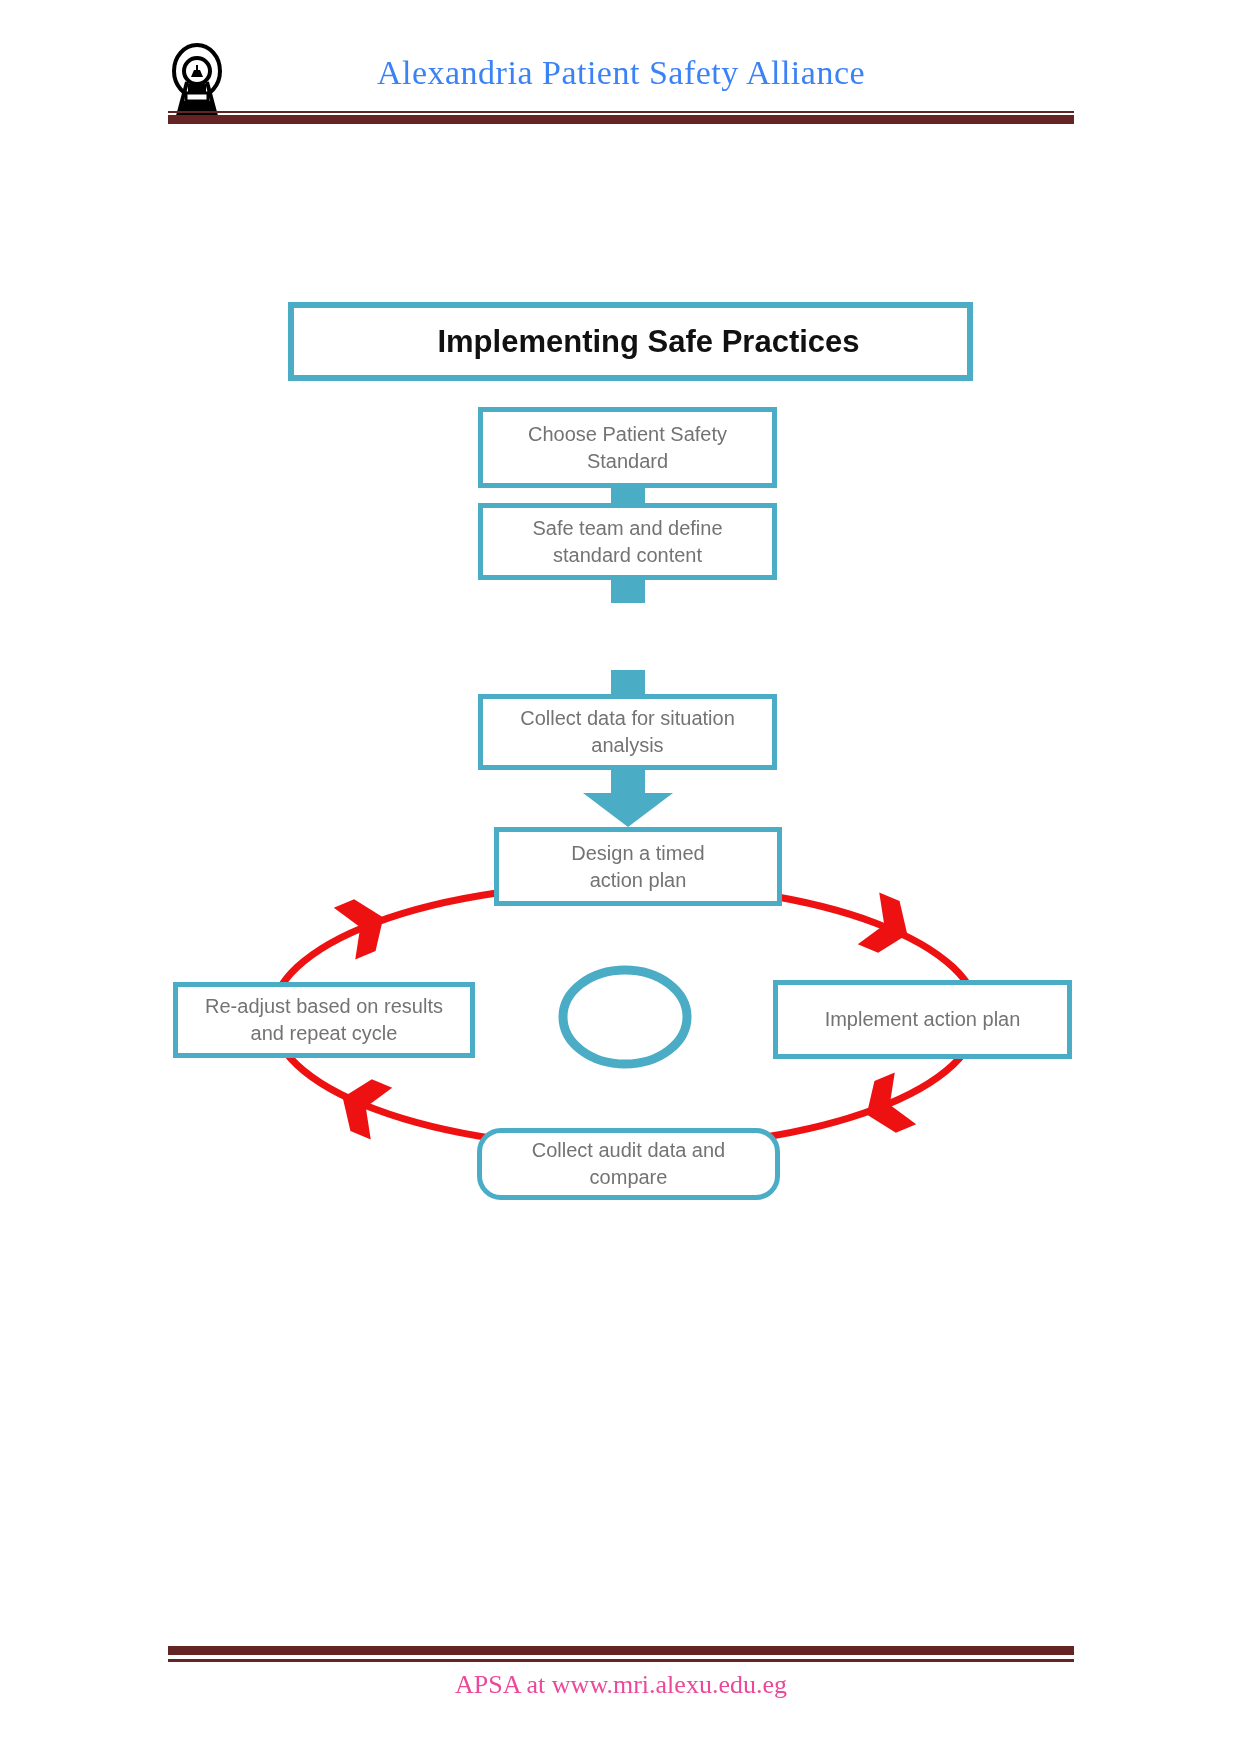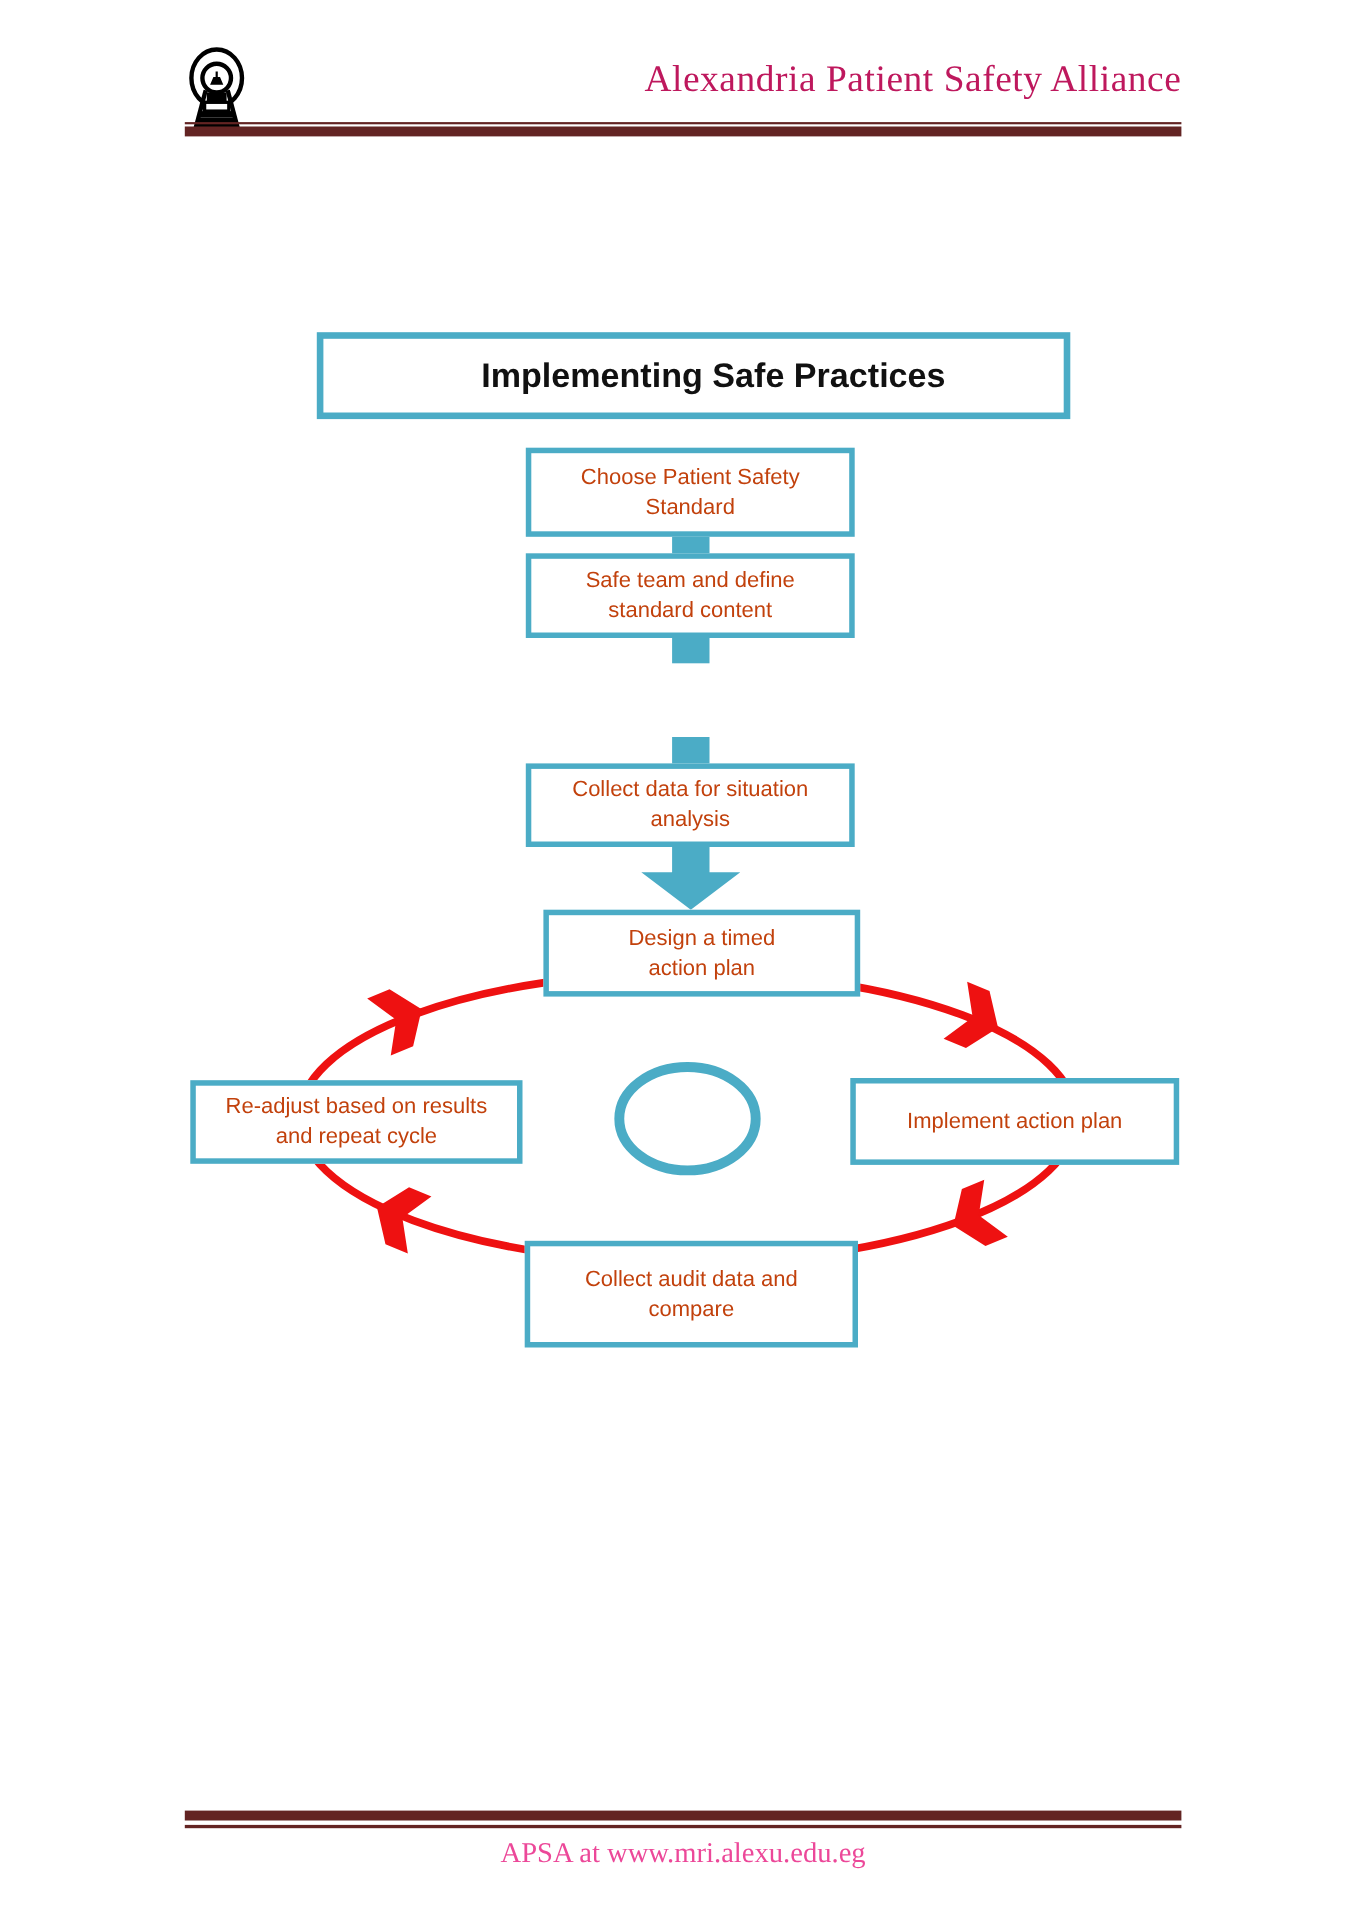--- a/index.html
+++ b/index.html
@@ -14,24 +14,24 @@
     position:relative;
     width:1240px;height:1754px;
     background:#ffffff;
     overflow:hidden;
     font-family:"Liberation Sans", sans-serif;
     color:var(--ink);
   }
   
   .org-name{
     position:absolute;left:168px;top:54px;width:906px;
-    text-align:right;
+    text-align:center;
     font-family:"Liberation Serif", serif;
     font-size:34px;letter-spacing:0.5px;
-    color:#be185d;
+    color:#3b82f6;
   }
   .rule{position:absolute;left:168px;width:906px;background:var(--maroon);}
   .rule-header-thin{top:111px;height:2px;}
   .rule-header-thick{top:115px;height:9px;}
   .logo{position:absolute;left:165px;top:42px;}
   
   .rule-footer-thick{top:1646px;height:9px;}
   .rule-footer-thin{top:1659px;height:3px;}
   .footer-text{
     position:absolute;left:168px;top:1670px;width:906px;
@@ -47,21 +47,21 @@
   .center-ellipse{fill:#ffffff;stroke:var(--teal);stroke-width:9px;}
 
   .tealbox{
     position:absolute;z-index:2;
     background:#ffffff;
     border:5px solid var(--teal);
     display:flex;flex-direction:column;
     align-items:center;justify-content:center;
     text-align:center;
     font-size:20px;line-height:27px;
-    color:#c2410c;
+    color:#737373;
   }
   .tealbox .l{display:block;}
   .title-box{
     border-width:6px;
     font-weight:bold;font-size:31px;line-height:34px;
     color:#111111;
     padding-left:36px;
   }
 </style>
 </head>
@@ -131,21 +131,21 @@
     <span class="l">Design a timed</span>
     <span class="l">action plan</span>
   </div>
   <div class="tealbox" style="left:173px;top:982px;width:302px;height:76px;">
     <span class="l">Re-adjust based on results</span>
     <span class="l">and repeat cycle</span>
   </div>
   <div class="tealbox" style="left:773px;top:980px;width:299px;height:79px;">
     <span class="l">Implement action plan</span>
   </div>
-  <div class="tealbox" style="left:477px;top:1128px;width:303px;height:97px;">
+  <div class="tealbox" style="left:477px;top:1128px;width:303px;height:72px;border-radius:24px;">
     <span class="l">Collect audit data and</span>
     <span class="l">compare</span>
   </div>
 
   <div class="rule rule-footer-thick"></div>
   <div class="rule rule-footer-thin"></div>
   <div class="footer-text">APSA at www.mri.alexu.edu.eg</div>
 
 </div>
 

